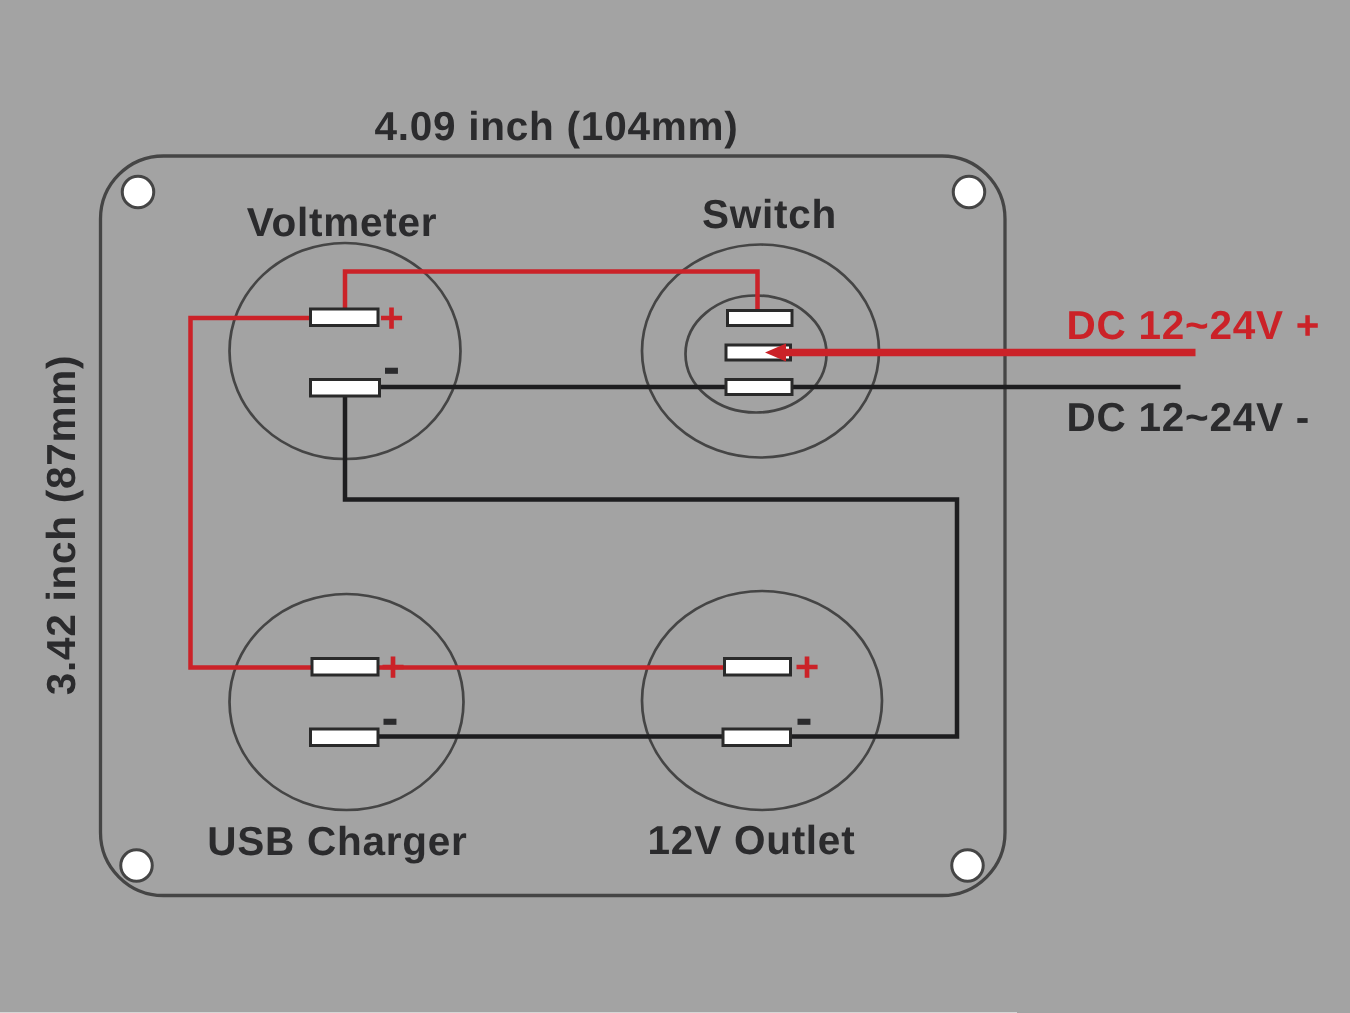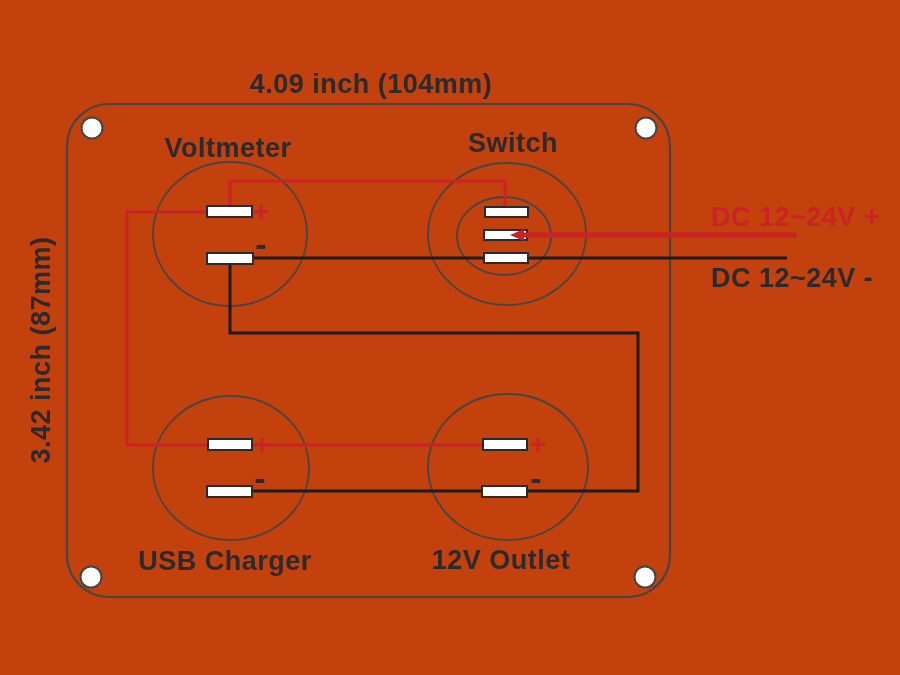--- a/index.html
+++ b/index.html
@@ -8,21 +8,21 @@
     background: #ffffff;
     width: 900px;
     height: 675px;
     overflow: hidden;
     font-family: "Liberation Sans", sans-serif;
   }
   .stage {
     position: relative;
     width: 900px;
     height: 675px;
-    background: #c2410c;
+    background: #a3a3a3;
   }
   svg text {
     font-family: "Liberation Sans", sans-serif;
     font-weight: bold;
   }
   .comp-label { font-size: 27px; letter-spacing: 0.5px; }
   .dim-label  { font-size: 27px; letter-spacing: 0.5px; }
   .lead-label { font-size: 27px; letter-spacing: 0.5px; }
   .plus-sign  { font-size: 28px; }
   .minus-sign { font-size: 34px; }

